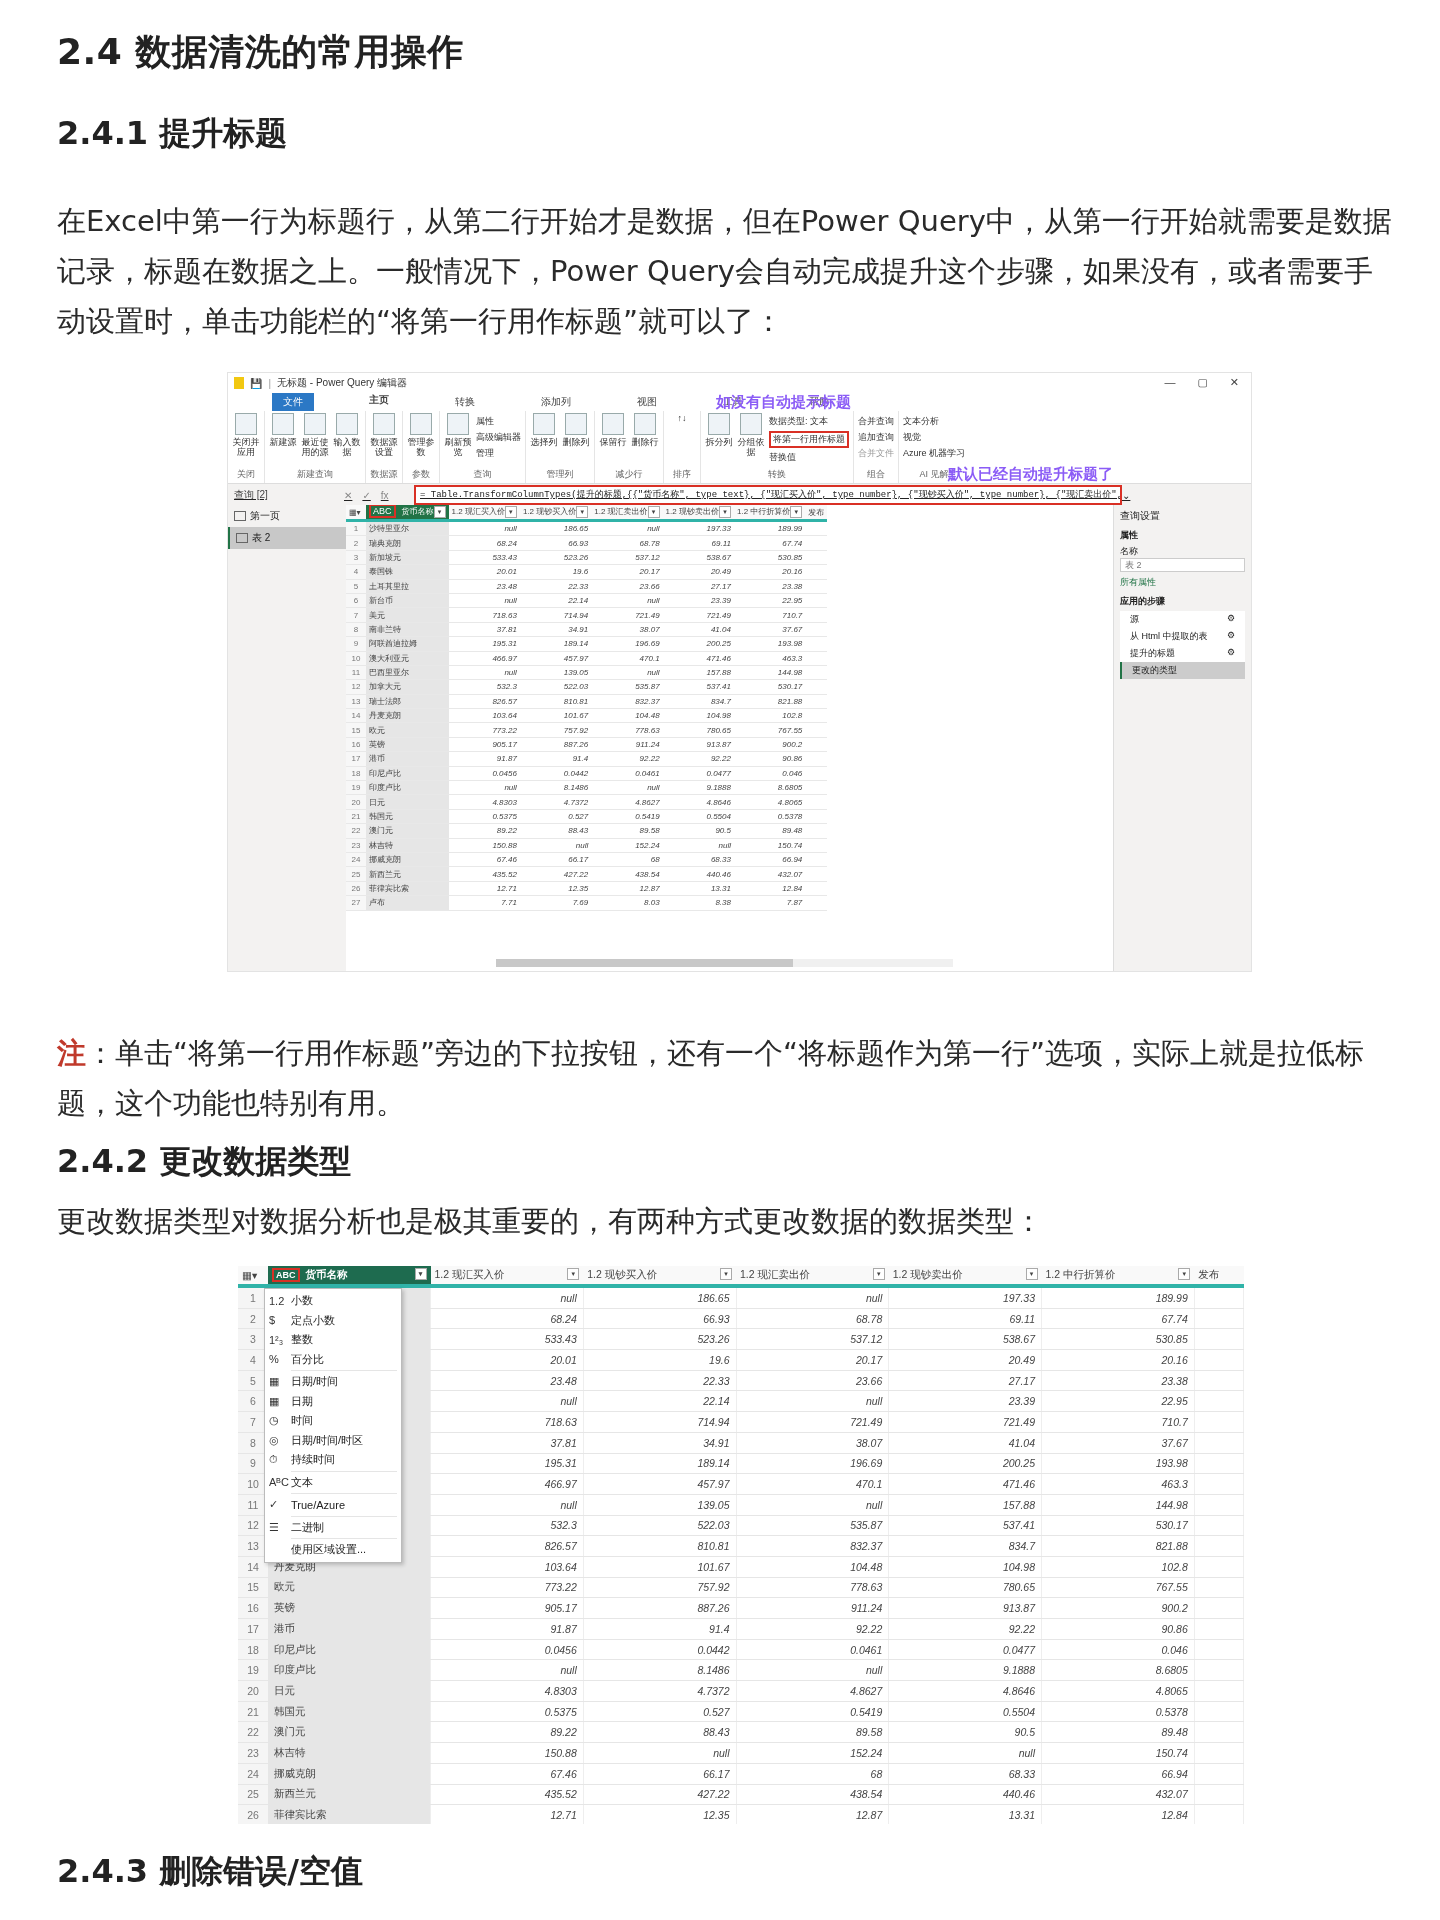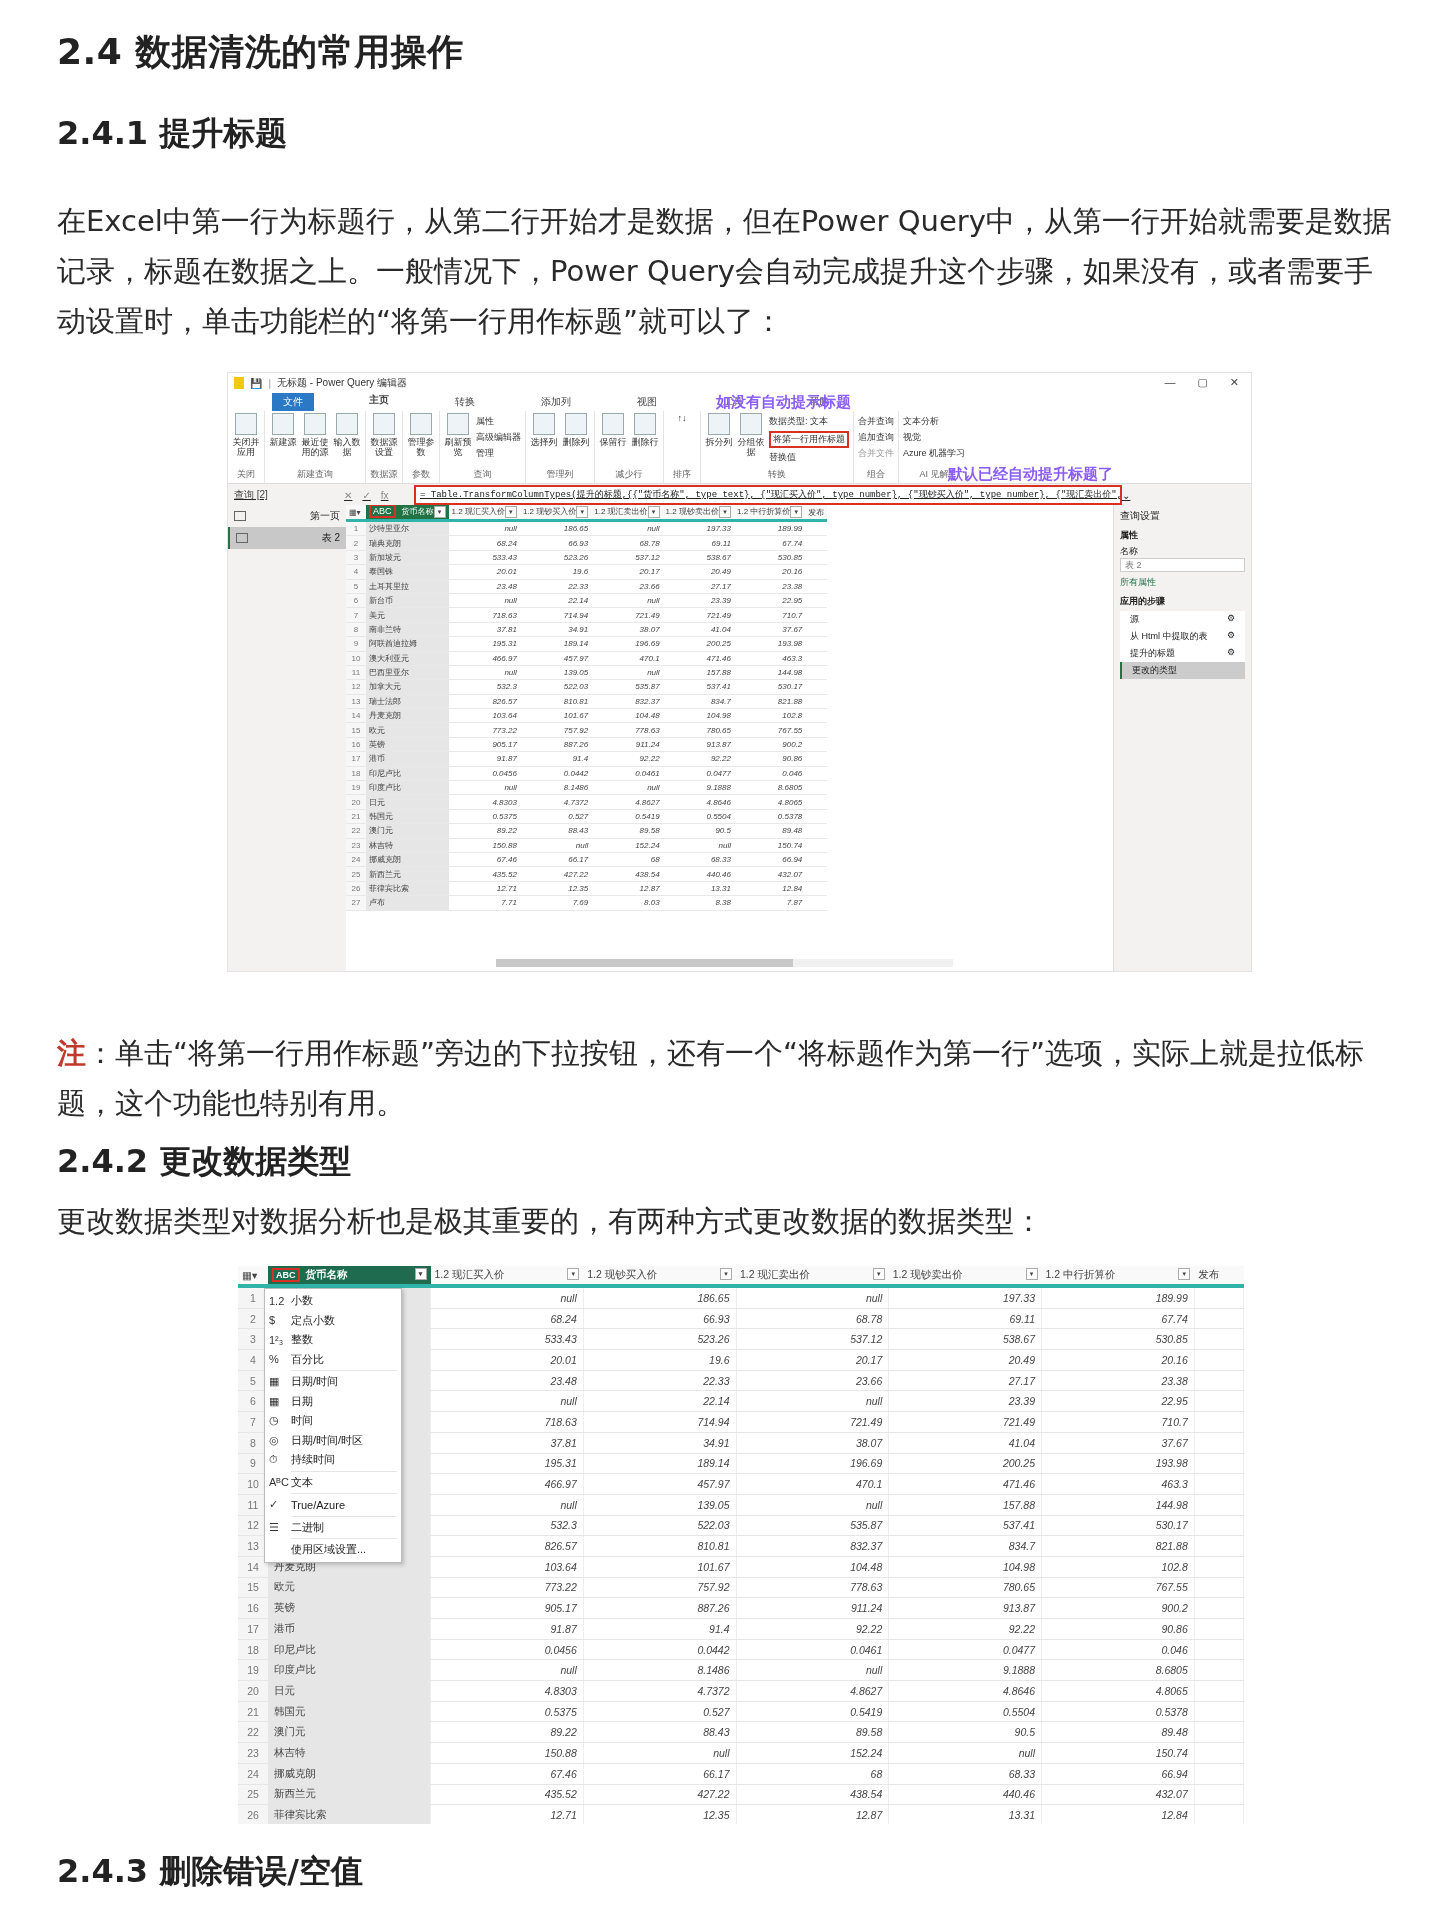--- a/index.html
+++ b/index.html
@@ -27,21 +27,21 @@
   .rglabel{text-align:center;color:#666;font-size:9px;padding-bottom:2px;}
   .rsmall{display:flex;flex-direction:column;gap:3px;font-size:9px;padding-top:2px;}
   .redbox{border:2px solid #d93025;padding:0 2px;}
   .annot{position:absolute;color:#8b5cf6;font-size:15px;font-weight:700;}
   .fbar{height:22px;display:flex;align-items:center;padding-left:6px;font-size:10px;text-decoration:underline;}
   .fbar .ql{width:110px;color:#444;}
   .fbar .fx{color:#888;width:70px;display:flex;gap:10px;}
   .formula{flex:1;max-width:700px;border:2px solid #d93025;background:#fff;height:16px;font-family:"Liberation Mono",monospace;font-size:9px;line-height:16px;white-space:nowrap;overflow:hidden;padding-left:4px;}
   .main1{display:flex;position:absolute;top:132px;left:0;right:0;bottom:0;}
   .qpane{width:118px;font-size:10px;}
-  .qitem{padding:4px 6px;display:flex;gap:20px;align-items:center;justify-content:space-between;}
+  .qitem{padding:4px 6px;display:flex;gap:4px;align-items:center;}
   .qitem.sel{background:#c8c8c8;border-left:2px solid #217346;}
   .tbl-ico{width:10px;height:8px;border:1px solid #666;display:inline-block;}
   .grid1{flex:1;background:#fff;position:relative;overflow:hidden;}
   table.g{border-collapse:collapse;font-size:8px;color:#444;}
   table.g th{font-weight:normal;text-align:left;border-bottom:3px solid #30b3a8;background:#f9f9f9;height:14px;padding:0 3px;white-space:nowrap;}
   table.g th.sel{background:#217346;color:#fff;}
   table.g td{height:13.4px;border-bottom:1px solid #e8e8e8;padding:0 3px;text-align:right;font-style:italic;white-space:nowrap;}
   table.g td.rn{text-align:center;color:#777;font-style:normal;width:14px;background:#f7f7f7;}
   table.g td.name{text-align:left;font-style:normal;background:#e6e6e6;}
   .hscroll{position:absolute;left:150px;right:160px;bottom:4px;height:8px;background:#f0f0f0;}

